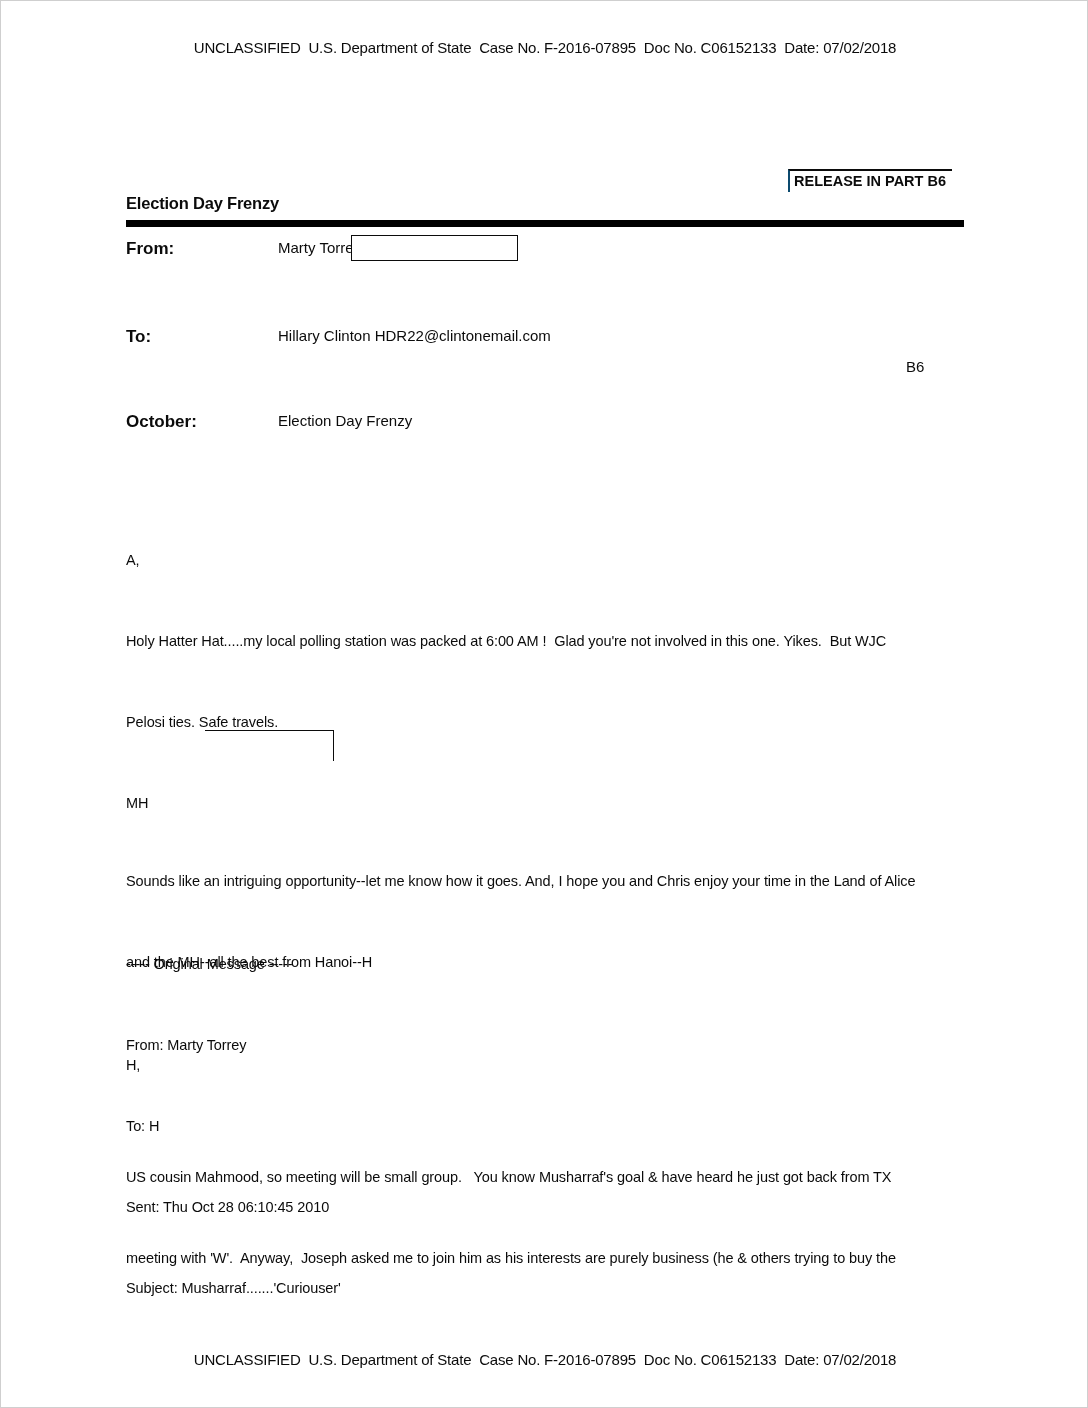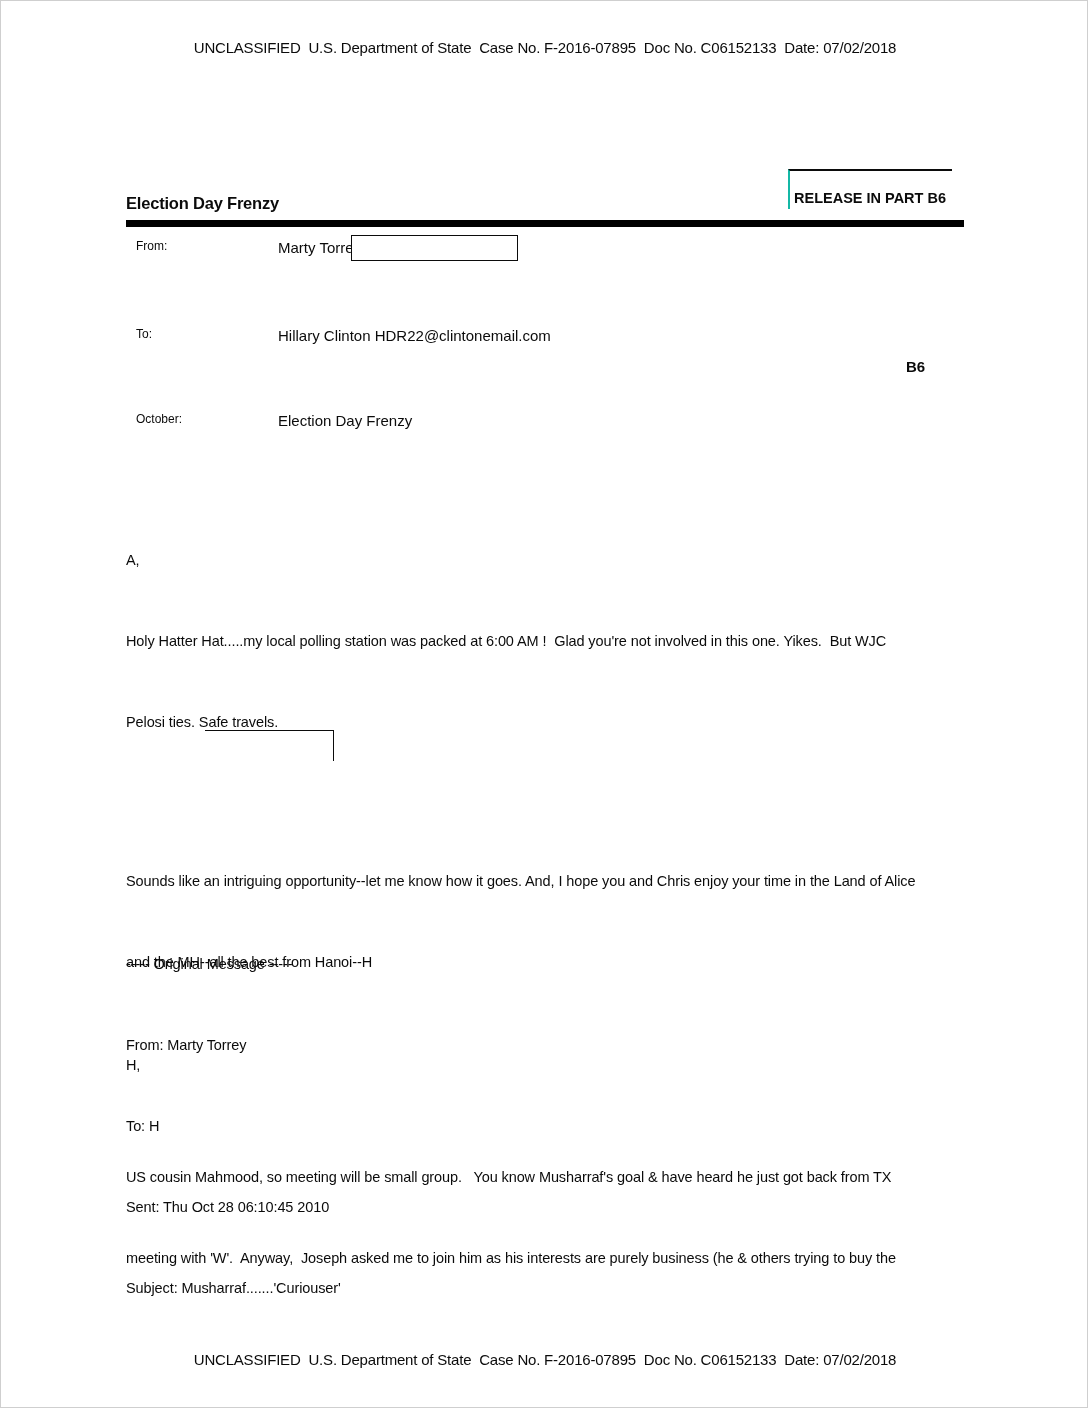--- a/index.html
+++ b/index.html
@@ -25,22 +25,22 @@
     letter-spacing: -0.2px;
     white-space: pre;
   }
   .doc-header { top: 38px; }
   .doc-footer { top: 1350px; }
   .release-stamp {
     position: absolute;
     left: 787px;
     top: 168px;
     border-top: 2px solid #0b0b0b;
-    border-left: 2px solid #14b8a6;
-    padding: 19px 6px 3px 4px;
+    border-left: 2px solid #0c4a6e;
+    padding: 2px 6px 3px 4px;
     font-weight: bold;
     font-size: 14.5px;
     white-space: pre;
   }
   .doc-title {
     position: absolute;
     left: 125px;
     top: 193px;
     font-weight: bold;
     font-size: 16.5px;
@@ -49,23 +49,23 @@
   .title-rule {
     position: absolute;
     left: 125px;
     top: 219px;
     width: 838px;
     height: 7px;
     background: #000000;
   }
   .field-label {
     position: absolute;
-    left: 135px;
-    font-weight: normal;
-    font-size: 12px;
+    left: 125px;
+    font-weight: bold;
+    font-size: 17px;
   }
   .field-value {
     position: absolute;
     left: 277px;
     font-size: 15px;
     white-space: pre;
   }
   .redaction-box {
     position: absolute;
     left: 350px;
@@ -73,21 +73,20 @@
     width: 167px;
     height: 26px;
     border: 1.5px solid #0b0b0b;
     background: #ffffff;
   }
   .b6-note {
     position: absolute;
     left: 905px;
     top: 357px;
     font-size: 15px;
-    font-weight: bold;
   }
   .msg {
     position: absolute;
     left: 125px;
     width: 940px;
     font-size: 14.5px;
     line-height: 27px;
     letter-spacing: -0.1px;
     white-space: pre;
   }
@@ -122,20 +121,21 @@
 
   <div class="b6-note">B6</div>
 
   <div class="field-label" style="top:411px">October:</div>
   <div class="field-value" style="top:411px">Election Day Frenzy</div>
 
   <div class="msg" style="top:492px">
     <div>A,</div>
     <div>Holy Hatter Hat.....my local polling station was packed at 6:00 AM !  Glad you're not involved in this one. Yikes.  But WJC</div>
     <div>Pelosi ties. Safe travels.</div>
+    <div>MH</div>
   </div>
 
   <div class="partial-redaction"></div>
 
   <div class="msg" style="top:813px">
     <div>Sounds like an intriguing opportunity--let me know how it goes. And, I hope you and Chris enjoy your time in the Land of Alice</div>
     <div>and the MH--all the best from Hanoi--H</div>
   </div>
 
   <div class="msg" style="top:896px">

